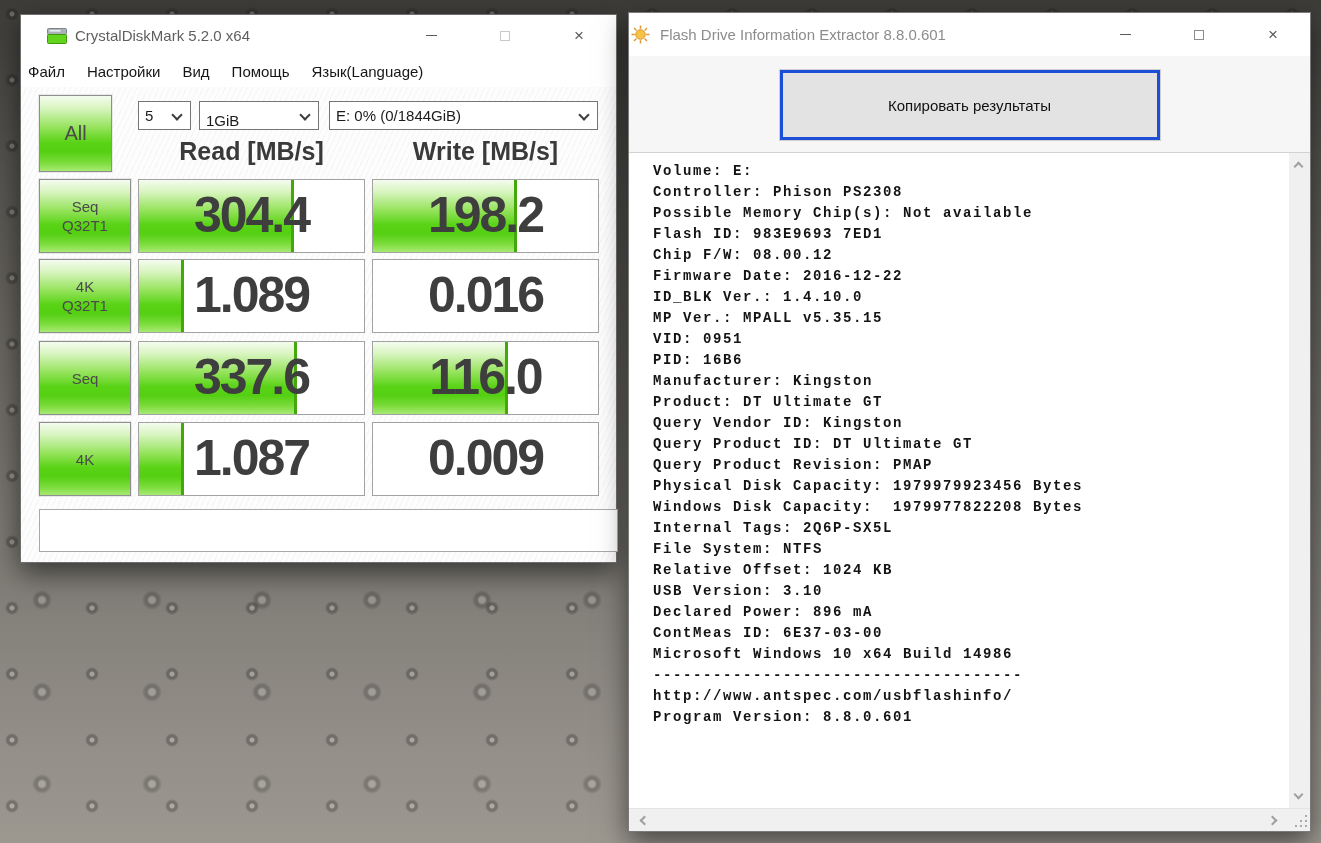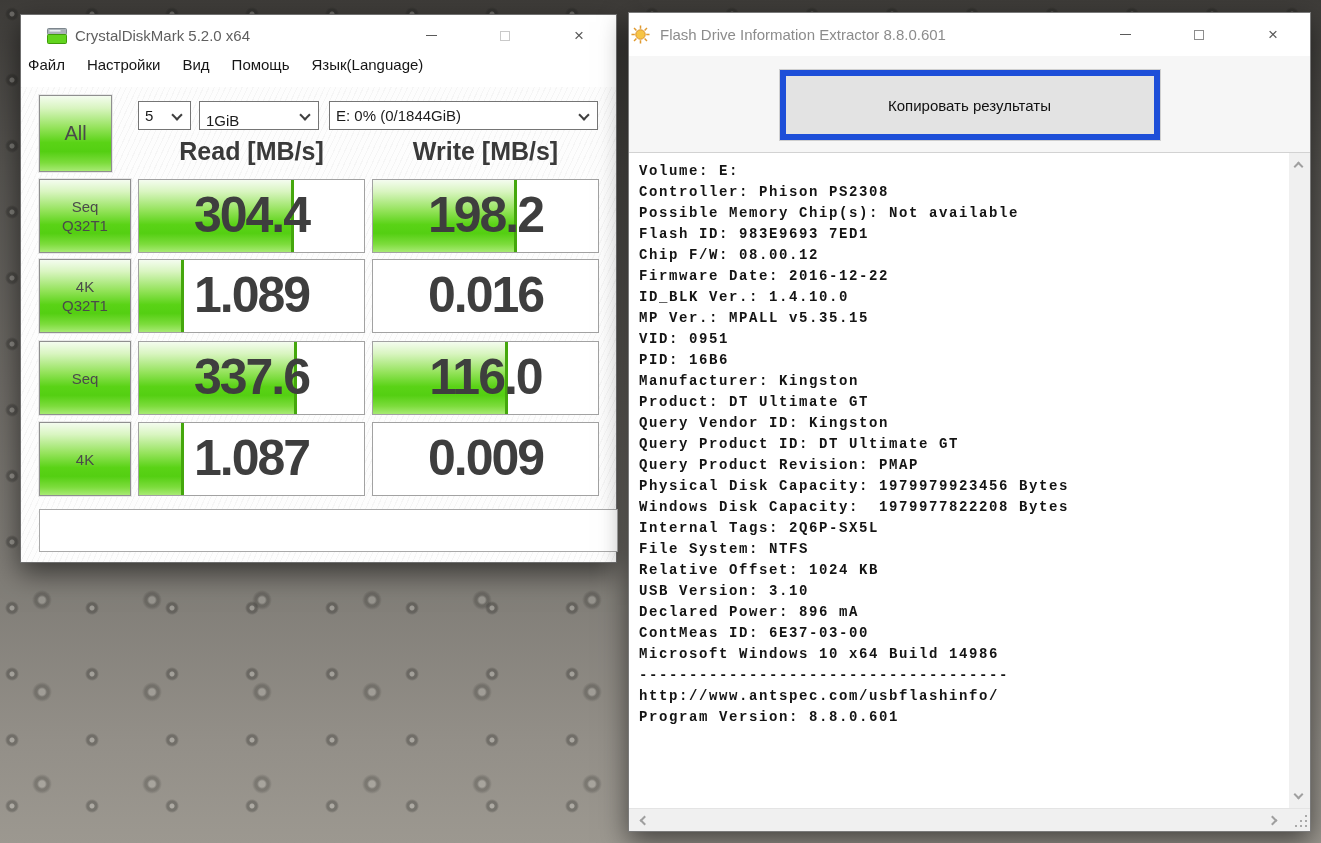--- a/index.html
+++ b/index.html
@@ -23,21 +23,21 @@
   .cdm{ left:20px; top:14px; width:597px; height:549px; border:1px solid #6f6f6f; }
   .cdm .titlebar{ position:relative; height:41px; background:#fff; display:flex; align-items:center; padding-left:26px; }
   .cdm .titlebar .apptitle{ font-size:15px; color:#5f5f5f; margin-left:8px; }
   .caption-btns{ position:absolute; right:0; top:0; height:41px; display:flex; }
   .cap-btn{ width:74px; height:41px; display:flex; align-items:center; justify-content:center; }
   .mini-glyph{ width:11px; border-top:1px solid #5a5a5a; display:inline-block; }
   .maxi-glyph{ width:10px; height:10px; border:1px solid #c9c9c9; display:inline-block; }
   .fdie .maxi-glyph{ border-color:#8d8d8d; }
   .close-glyph{ font-size:17px; color:#5a5a5a; line-height:1; }
 
-  .cdm .menubar{ height:31px; display:flex; align-items:flex-start; gap:22px; padding-left:7px; background:#fff; }
+  .cdm .menubar{ height:31px; display:flex; align-items:center; gap:22px; padding-left:7px; background:#fff; }
   .cdm .menubar span{ font-size:15px; color:#161616; }
 
   .cdm .content{ position:absolute; top:72px; left:0; right:0; bottom:0;
     background-color:#fdfdfd;
     background-image: repeating-linear-gradient(115deg, rgba(110,110,110,.055) 0 1px, rgba(0,0,0,0) 1px 5px);
   }
 
   .grn{ background-image:linear-gradient(180deg,#f4fcef 0%,#d9f5c1 16%,#95e35c 42%,#5ad316 62%,#54cf12 74%,#7cdc3c 89%,#a7ea73 100%); }
   .gbtn{ position:absolute; border:1px solid #8f8f8f; box-shadow:0 0 0 1px #e8e8e8;
          display:flex; flex-direction:column; align-items:center; justify-content:center;
@@ -70,29 +70,29 @@
   
   .fdie{ left:628px; top:12px; width:683px; height:820px; border:1px solid #7a7a7a;
          display:flex; flex-direction:column; }
   .fdie .titlebar{ position:relative; height:43px; background:#fff; display:flex; align-items:center; padding-left:2px; flex:0 0 auto; }
   .fdie .titlebar .apptitle{ font-size:15px; color:#8c8c8c; margin-left:10px; }
   .fdie .caption-btns{ height:43px; }
   .fdie .cap-btn{ height:43px; }
 
   .fdie .panel{ flex:0 0 97px; background:#f6f6f6; border-bottom:1px solid #d2d2d2;
         display:flex; justify-content:center; align-items:flex-start; padding-top:14px; }
-  .copy-btn{ width:380px; height:70px; background:#e3e3e3; border:6px solid #1d4ed8;
+  .copy-btn{ width:380px; height:70px; background:#e3e3e3; border:3px solid #1d4ed8;
         box-shadow:0 0 0 1px #cfcfcf; font-size:15px; color:#111;
         font-family:"Liberation Sans",sans-serif; display:flex; align-items:center; justify-content:center; }
 
   .fdie .body{ flex:1 1 auto; display:flex; min-height:0; }
   .report{ flex:1 1 auto; background:#fff; overflow:hidden; }
   .report pre{ font-family:"Liberation Mono","DejaVu Sans Mono",monospace;
         font-size:14px; font-weight:700; letter-spacing:1.6px; line-height:21px;
-        color:#141414; padding:8px 0 0 10px; }
+        color:#141414; padding:8px 0 0 24px; }
 
   .vscroll{ flex:0 0 21px; background:#f0f0f0; position:relative; }
   .arrow{ position:absolute; width:7px; height:7px; border-right:2px solid #9f9f9f; border-bottom:2px solid #9f9f9f; }
   .arrow.up{ left:6px; top:10px; transform:rotate(-135deg); }
   .arrow.down{ left:6px; bottom:10px; transform:rotate(45deg); }
   .hscroll{ flex:0 0 23px; background:#f0f0f0; border-top:1px solid #e4e4e4; position:relative; }
   .arrow.left{ left:12px; top:8px; transform:rotate(135deg); }
   .arrow.right{ right:34px; top:8px; transform:rotate(-45deg); }
   .grip{ position:absolute; right:3px; bottom:3px; width:13px; height:13px; }
   .grip i{ position:absolute; right:0; top:0; width:2px; height:2px; background:#a9a9a9;

